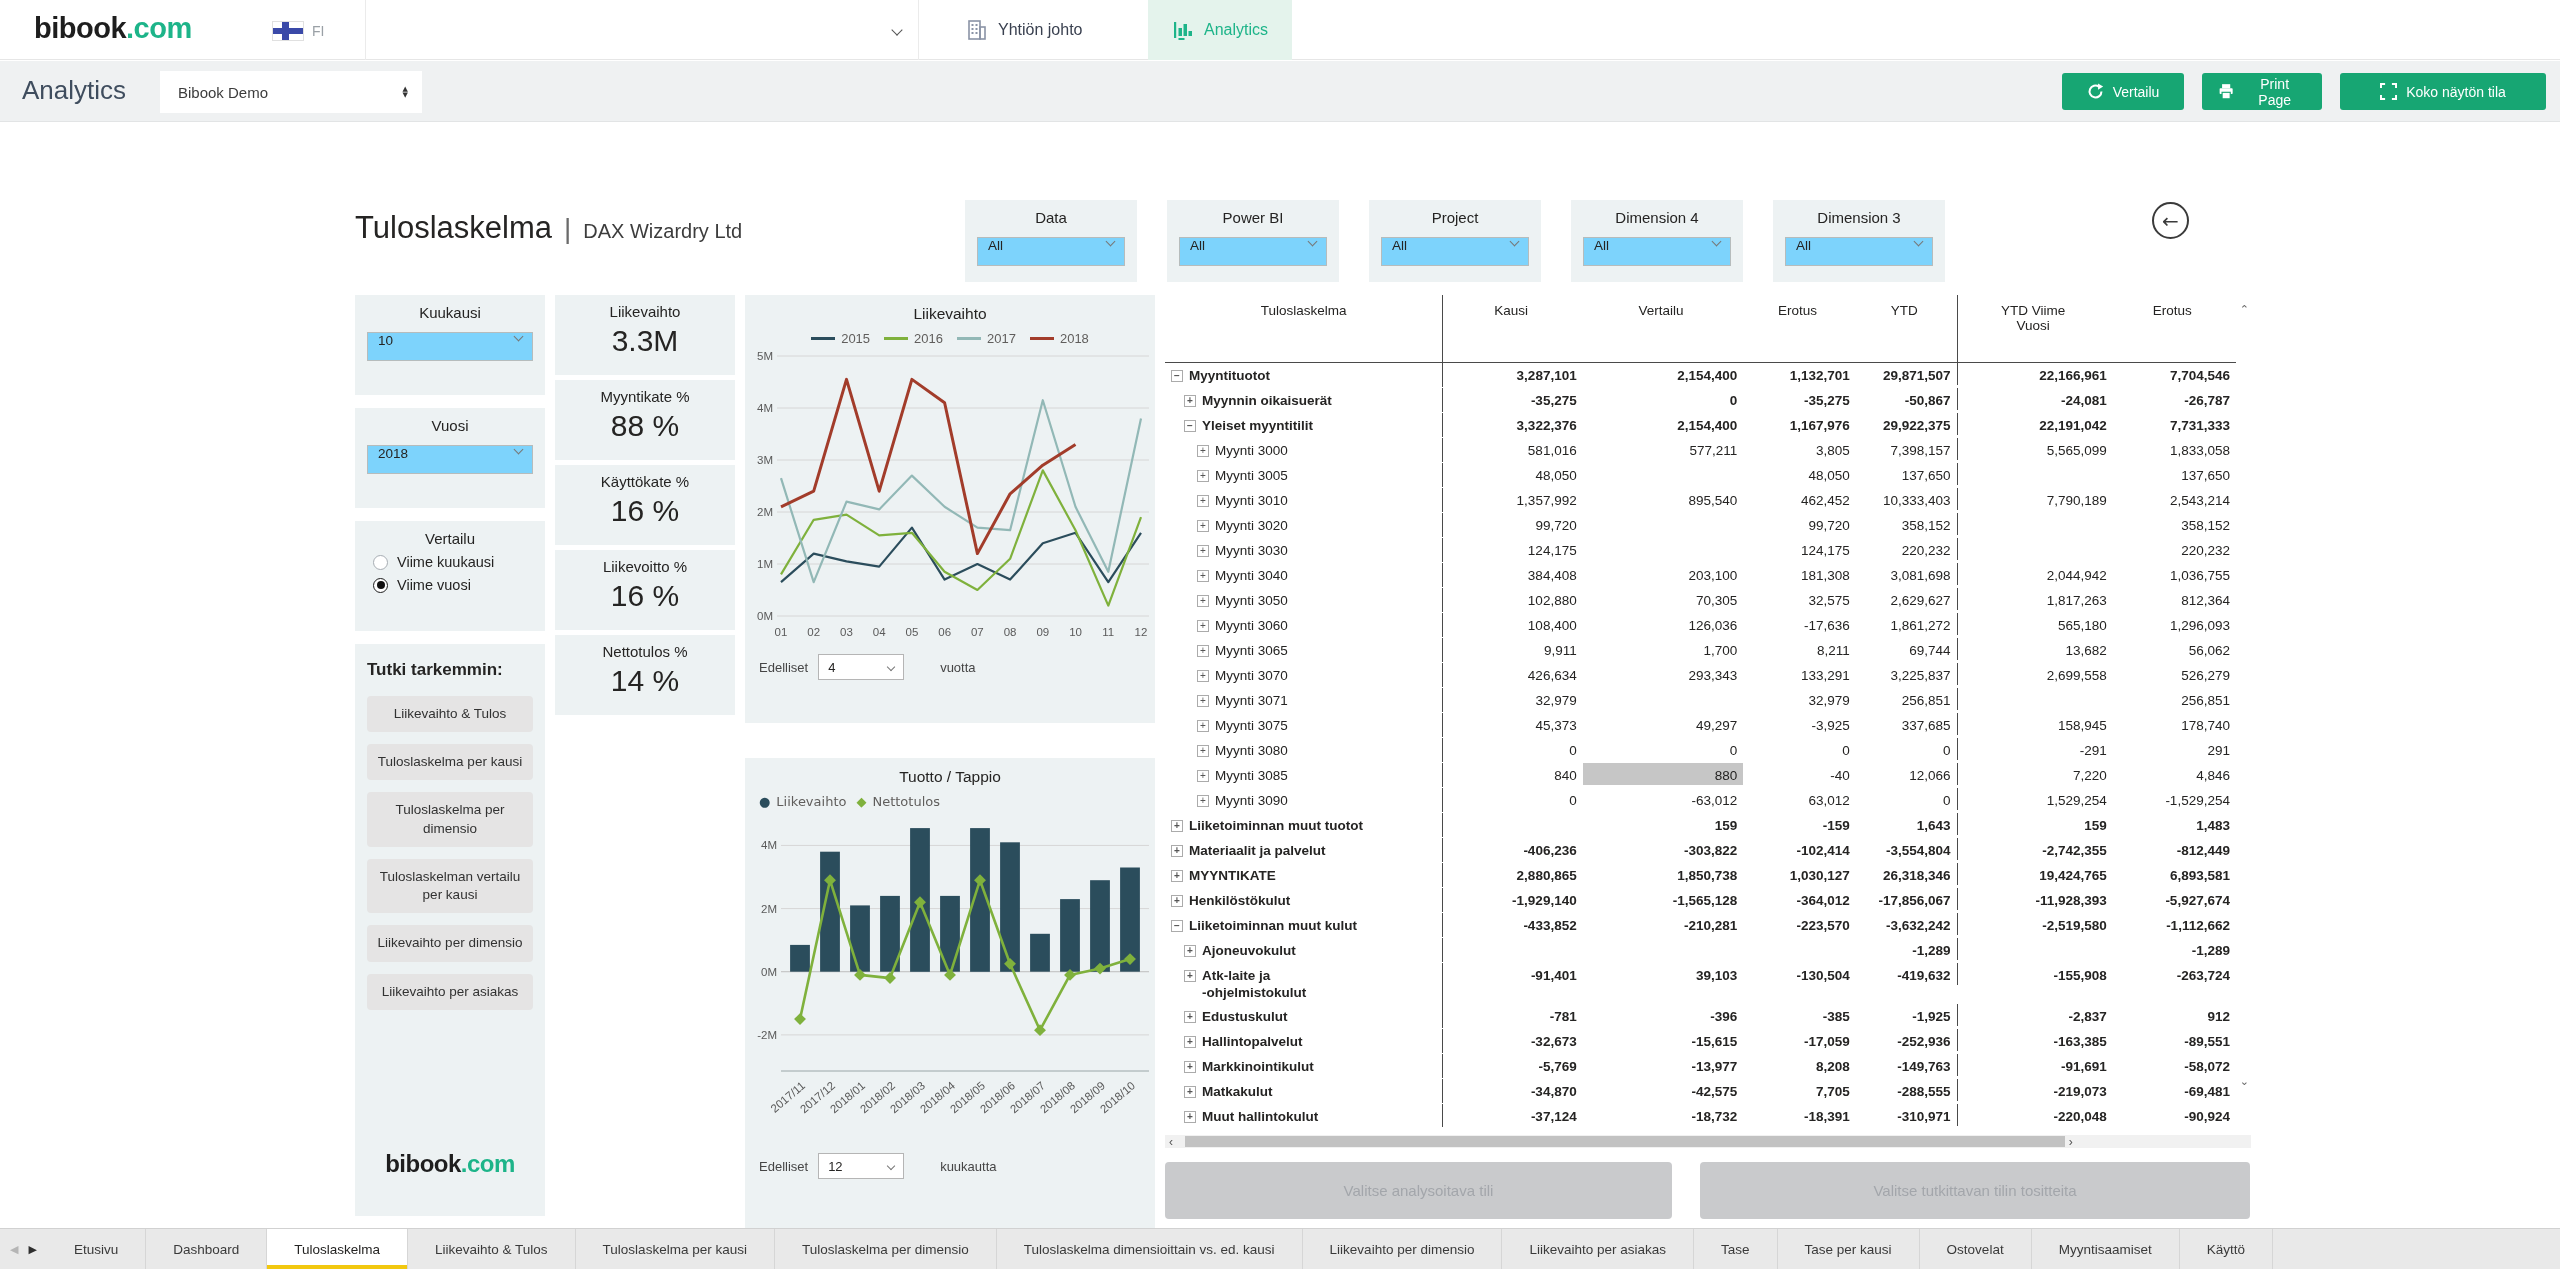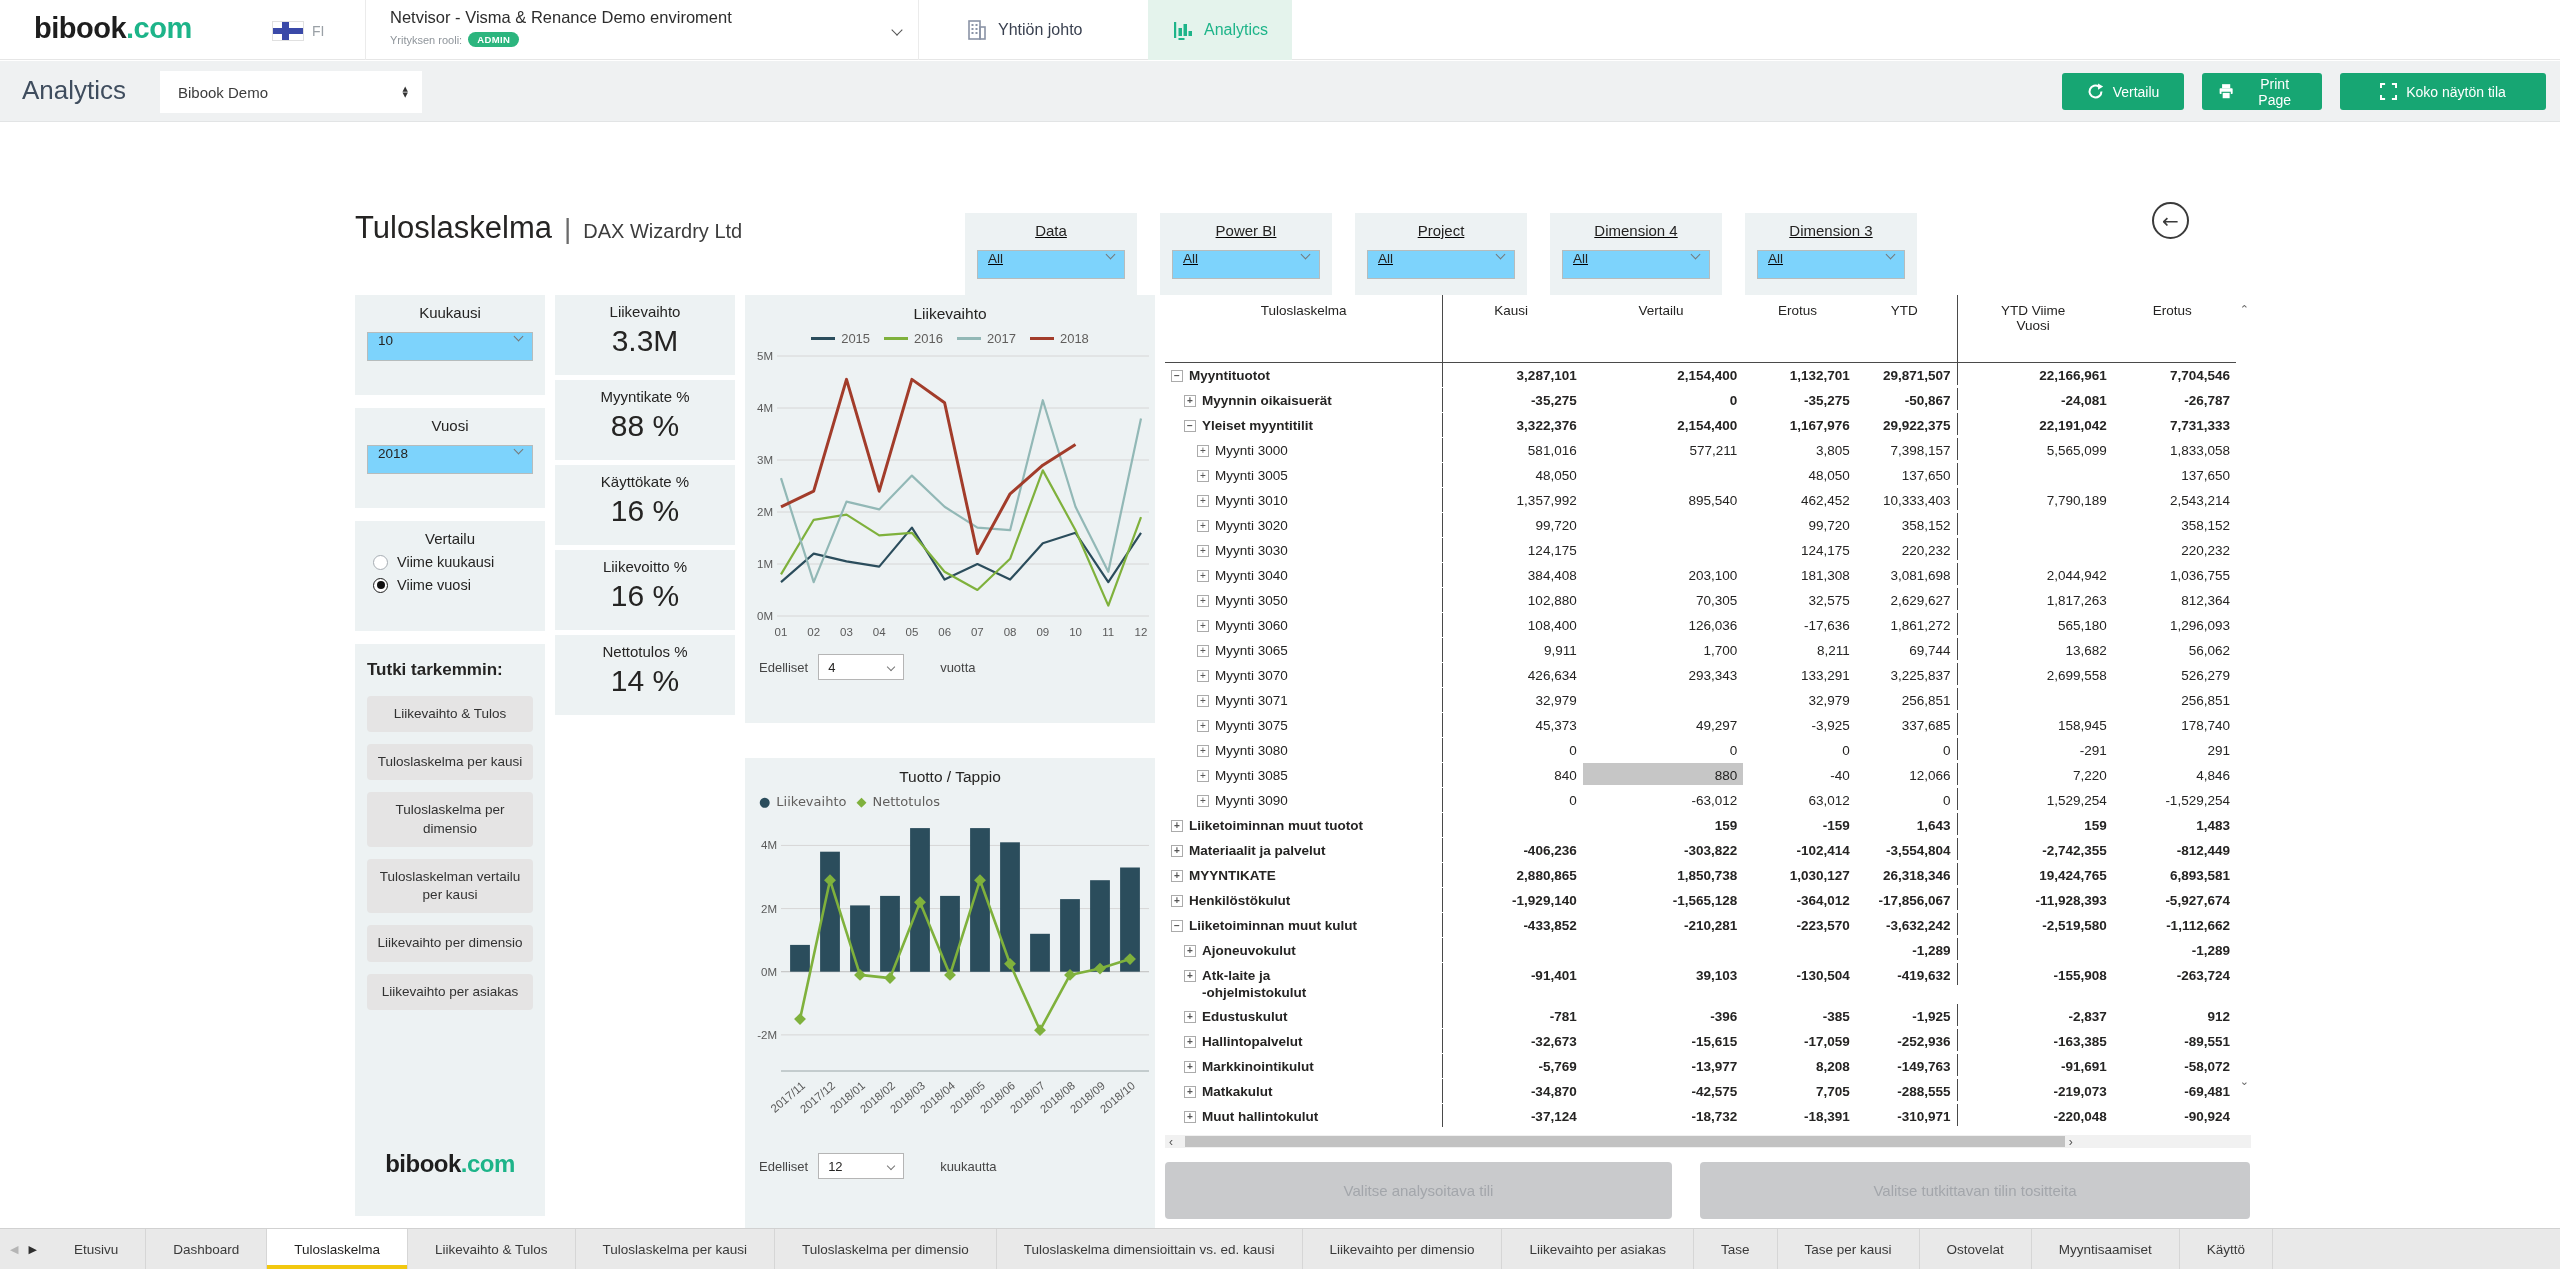--- a/index.html
+++ b/index.html
@@ -52,21 +52,21 @@
   #rpt-title { position:absolute; left:355px; top:88px; display:flex; align-items:baseline; }
   #rpt-title .t1 { font-size:31px; color:#252423; }
   #rpt-title .sep { font-size:28px; color:#6a6a6a; margin:0 12px; font-weight:300; }
   #rpt-title .t2 { font-size:20px; color:#3d3d3d; }
   .panel { background:#edf2f3; }
   .panel-label { text-align:center; font-size:15px; color:#252423; padding-top:9px; }
   .pbi-select { margin:11px 12px 0 12px; height:29px; background:#7dd3fc; border:1px solid #b6bcbc;
     display:flex; justify-content:space-between; padding:0 10px;
     font-size:13.5px; color:#252423; cursor:pointer; }
   .pbi-select .chev { width:7px; height:7px; border-color:#777; }
-  #slicers { position:absolute; left:965px; top:91px; display:flex; gap:23px;text-decoration:underline; }
+  #slicers { position:absolute; left:965px; top:78px; display:flex; gap:30px; }
   .slicer { width:172px; height:82px; }
   #back-btn { position:absolute; left:2152px; top:80px; width:37px; height:37px; border:2.5px solid #3b3b3b;
     border-radius:50%; display:flex; align-items:center; justify-content:center; cursor:pointer;
     font-family:"DejaVu Sans",sans-serif; font-size:20px; color:#3b3b3b; background:#fff; }
 
   
   #p-month { position:absolute; left:355px; top:173px; width:190px; height:100px; }
   #p-year  { position:absolute; left:355px; top:286px; width:190px; height:100px; }
   #p-cmp   { position:absolute; left:355px; top:399px; width:190px; height:110px; }
   .radio-row { display:flex; align-items:center; gap:9px; margin:7px 0 0 18px; font-size:14.5px; color:#252423; cursor:pointer; }
@@ -160,27 +160,20 @@
 <div id="app">
 
   <header id="hdr">
     <div id="logo"><span class="logo-dark">bibook</span><span class="logo-green">.com</span></div>
     <div id="flag">
         <span class="fh"></span>
         <span class="fv"></span>
       </div>
     <span id="locale">FI</span>
     <span class="vdiv" style="left:365px"></span>
-    <div id="env">
-      <div id="env-name">Netvisor - Visma &amp; Renance Demo enviroment</div>
-      <div id="env-role">
-        <span>Yrityksen rooli:</span>
-        <span id="role-badge">ADMIN</span>
-      </div>
-    </div>
     <span id="env-chev" class="chev"></span>
     <span class="vdiv" style="left:918px"></span>
     <div class="htab" id="htab-1">
       <svg width="22" height="22" viewBox="0 0 22 22">
         <rect x="3" y="2" width="11" height="18" fill="none" stroke="#8a93a6" stroke-width="1.6"></rect>
         <rect x="14" y="8" width="5" height="12" fill="none" stroke="#8a93a6" stroke-width="1.6"></rect>
         <g fill="#8a93a6">
             <rect x="5.5" y="5" width="2" height="2"></rect>
             <rect x="9.5" y="5" width="2" height="2"></rect>
         <rect x="5.5" y="9" width="2" height="2"></rect>

